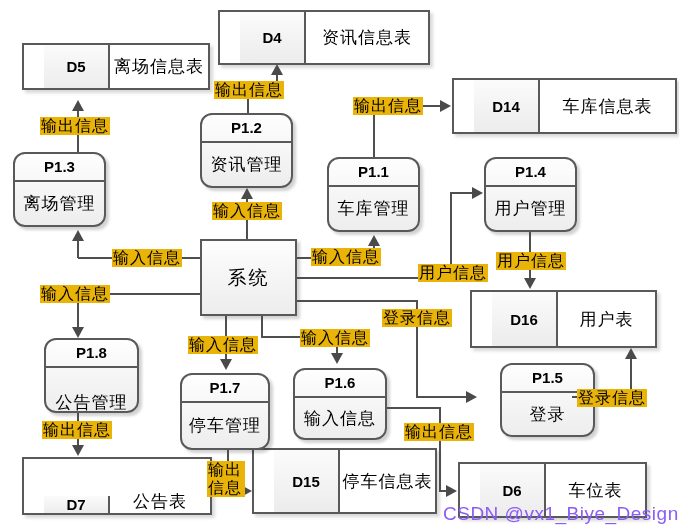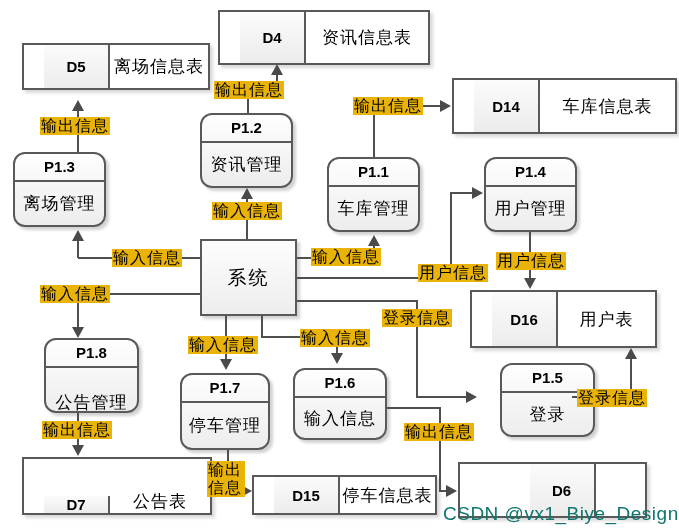--- a/index.html
+++ b/index.html
@@ -48,21 +48,21 @@
   .arr{position:absolute;width:0;height:0;}
   .arr.up{border-left:6px solid transparent;border-right:6px solid transparent;border-bottom:11px solid #4a4a4a;}
   .arr.down{border-left:6px solid transparent;border-right:6px solid transparent;border-top:11px solid #4a4a4a;}
   .arr.right{border-top:6px solid transparent;border-bottom:6px solid transparent;border-left:11px solid #4a4a4a;}
   .lbl{
     position:absolute;background:#eab308;font-size:16px;line-height:18px;
     white-space:nowrap;padding:0 1px;letter-spacing:1px;
   }
   .lbl.wrap{white-space:normal;width:36px;}
   .watermark{
-    position:absolute;left:443px;top:503px;font-size:19px;color:#0f766e;
+    position:absolute;left:443px;top:503px;font-size:19px;color:#8b5cf6;
     white-space:nowrap;letter-spacing:0.5px;
   }
 </style>
 </head>
 <body>
 
 <div id="canvas">
 
   <div class="store" style="left:218px;top:10px;width:212px;height:55px;">
     <div class="sid">D4</div>
@@ -77,26 +77,27 @@
     <div class="sname">车库信息表</div>
   </div>
   <div class="store" style="left:470px;top:290px;width:187px;height:58px;">
     <div class="sid">D16</div>
     <div class="sname">用户表</div>
   </div>
   <div class="store" style="left:22px;top:457px;width:190px;height:58px;align-items:flex-end;">
     <div class="sid">D7</div>
     <div class="sname">公告表</div>
   </div>
-  <div class="store" style="left:252px;top:475px;width:185px;height:40px;">
+  <div class="store" style="left:252px;top:448px;width:185px;height:66px;">
     <div class="sid">D15</div>
     <div class="sname">停车信息表</div>
   </div>
   <div class="store" style="left:458px;top:462px;width:189px;height:56px;justify-content:center;">
     <div class="sid">D6</div>
+    <div class="sname">车位表</div>
   </div>
 
   <div class="proc" style="left:327px;top:157px;width:93px;height:75px;">
     <div class="pid">P1.1</div>
     <div class="pname">车库管理</div>
   </div>
   <div class="proc" style="left:200px;top:113px;width:93px;height:75px;">
     <div class="pid">P1.2</div>
     <div class="pname">资讯管理</div>
   </div>

